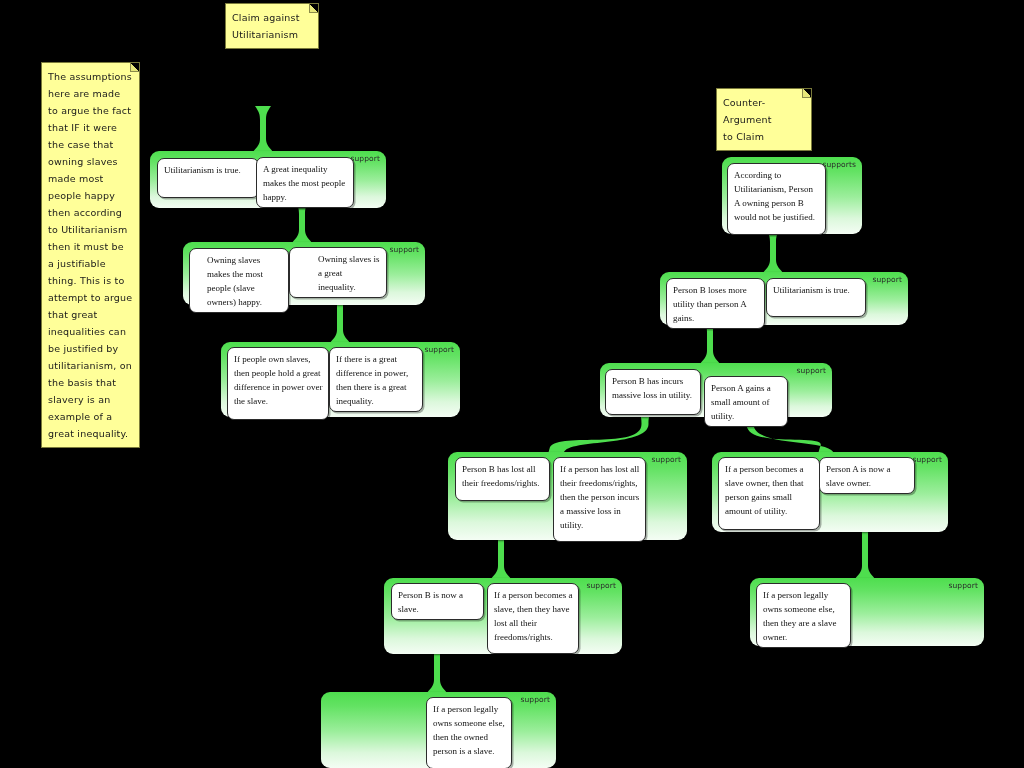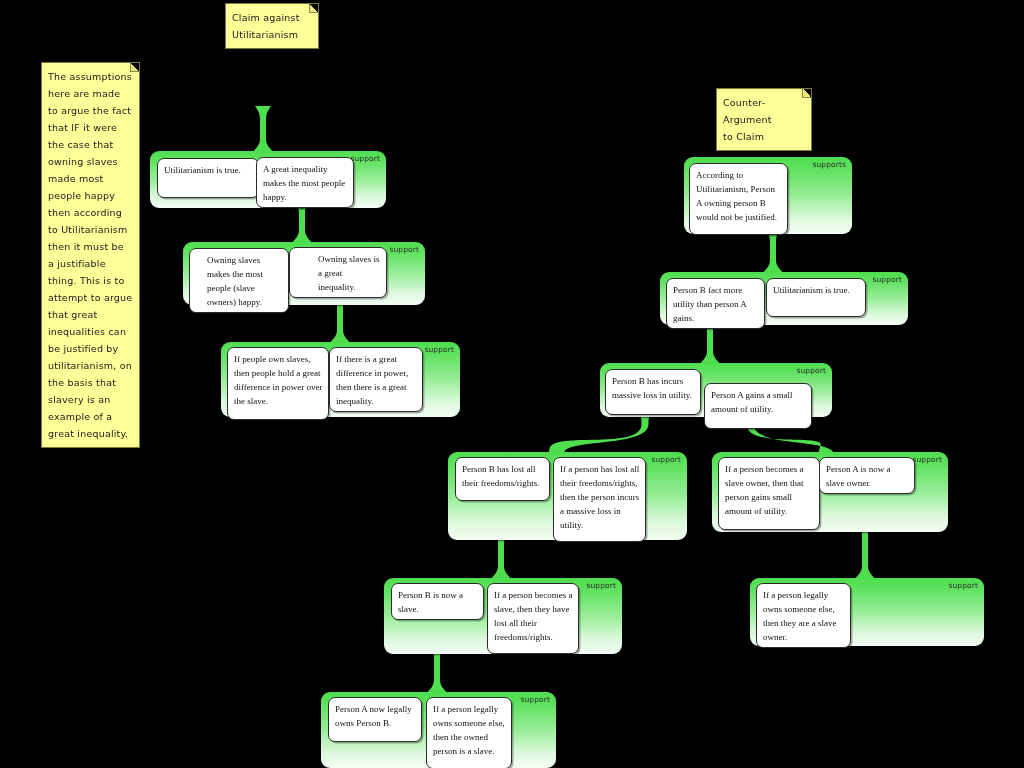--- a/index.html
+++ b/index.html
@@ -146,33 +146,33 @@
     <div class="group" style="left: 183px; top: 242px; width: 242px; height: 63px;">
       <div class="grouplabel">support</div>
       <div class="box" style="left: 6px; top: 6px; width: 100px; min-height: 60px; padding-left: 17px;">Owning slaves makes the most people (slave owners) happy.</div>
       <div class="box" style="left: 106px; top: 5px; width: 98px; min-height: 36px; padding-left: 28px;">Owning slaves is a great inequality.</div>
     </div>
     <div class="group" style="left: 221px; top: 342px; width: 239px; height: 75px;">
       <div class="grouplabel">support</div>
       <div class="box" style="left: 6px; top: 5px; width: 102px; min-height: 73px;">If people own slaves, then people hold a great difference in power over the slave.</div>
       <div class="box" style="left: 108px; top: 5px; width: 94px; min-height: 60px;">If there is a great difference in power, then there is a great inequality.</div>
     </div>
-    <div class="group" style="left: 684px; top: 157px; width: 168px; height: 77px;">
+    <div class="group" style="left: 722px; top: 157px; width: 140px; height: 77px;">
       <div class="grouplabel">supports</div>
       <div class="box" style="left: 5px; top: 6px; width: 99px; min-height: 72px;">According to Utilitarianism, Person A owning person B would not be justified.</div>
     </div>
     <div class="group" style="left: 660px; top: 272px; width: 248px; height: 53px;">
       <div class="grouplabel">support</div>
-      <div class="box" style="left: 6px; top: 6px; width: 99px; min-height: 48px;">Person B fact more utility than person A gains.</div>
+      <div class="box" style="left: 6px; top: 6px; width: 99px; min-height: 48px;">Person B loses more utility than person A gains.</div>
       <div class="box" style="left: 106px; top: 6px; width: 100px; min-height: 39px;">Utilitarianism is true.</div>
     </div>
     <div class="group" style="left: 600px; top: 363px; width: 232px; height: 54px;">
       <div class="grouplabel">support</div>
       <div class="box" style="left: 5px; top: 6px; width: 96px; min-height: 46px;">Person B has incurs massive loss in utility.</div>
-      <div class="box" style="left: 104px; top: 20px; width: 108px; min-height: 46px;">Person A gains a small amount of utility.</div>
+      <div class="box" style="left: 104px; top: 13px; width: 84px; min-height: 46px;">Person A gains a small amount of utility.</div>
     </div>
     <div class="group" style="left: 448px; top: 452px; width: 239px; height: 88px;">
       <div class="grouplabel">support</div>
       <div class="box" style="left: 7px; top: 5px; width: 95px; min-height: 44px;">Person B has lost all their freedoms/rights.</div>
       <div class="box" style="left: 105px; top: 5px; width: 93px; min-height: 85px;">If a person has lost all their freedoms/rights, then the person incurs a massive loss in utility.</div>
     </div>
     <div class="group" style="left: 712px; top: 452px; width: 236px; height: 80px;">
       <div class="grouplabel">support</div>
       <div class="box" style="left: 6px; top: 5px; width: 102px; min-height: 73px;">If a person becomes a slave owner, then that person gains small amount of utility.</div>
       <div class="box" style="left: 107px; top: 5px; width: 96px; min-height: 35px;">Person A is now a slave owner.</div>
@@ -181,21 +181,20 @@
       <div class="grouplabel">support</div>
       <div class="box" style="left: 103px; top: 5px; width: 92px; min-height: 71px;">If a person becomes a slave, then they have lost all their freedoms/rights.</div>
       <div class="box" style="left: 7px; top: 5px; width: 93px; min-height: 36px;">Person B is now a slave.</div>
     </div>
     <div class="group" style="left: 750px; top: 578px; width: 234px; height: 68px;">
       <div class="grouplabel">support</div>
       <div class="box" style="left: 6px; top: 5px; width: 95px; min-height: 62px;">If a person legally owns someone else, then they are a slave owner.</div>
     </div>
     <div class="group" style="left: 321px; top: 692px; width: 235px; height: 76px;">
       <div class="grouplabel">support</div>
-      <div class="box" style="left: 7px; top: 5px; width: 94px; min-height: 45px;">Person A now legally owns Person B.</div>
       <div class="box" style="left: 105px; top: 5px; width: 86px; min-height: 72px;">If a person legally owns someone else, then the owned person is a slave.</div>
     </div>
     <div class="note" style="left: 225px; top: 3px; width: 94px; min-height: 38px;"><div>Claim against
 Utilitarianism</div><div class="fold"></div></div>
     <div class="note" style="left: 41px; top: 62px; width: 99px; min-height: 281px;"><div>The assumptions here are made to argue the fact that IF it were the case that owning slaves made most people happy then according to Utilitarianism then it must be a justifiable thing. This is to attempt to argue that great inequalities can be justified by utilitarianism, on the basis that slavery is an example of a great inequality.</div><div class="fold"></div></div>
     <div class="note" style="left: 716px; top: 88px; width: 96px; min-height: 36px;"><div>Counter-Argument
 to Claim</div><div class="fold"></div></div>
   </div>
 
 </body></html>

